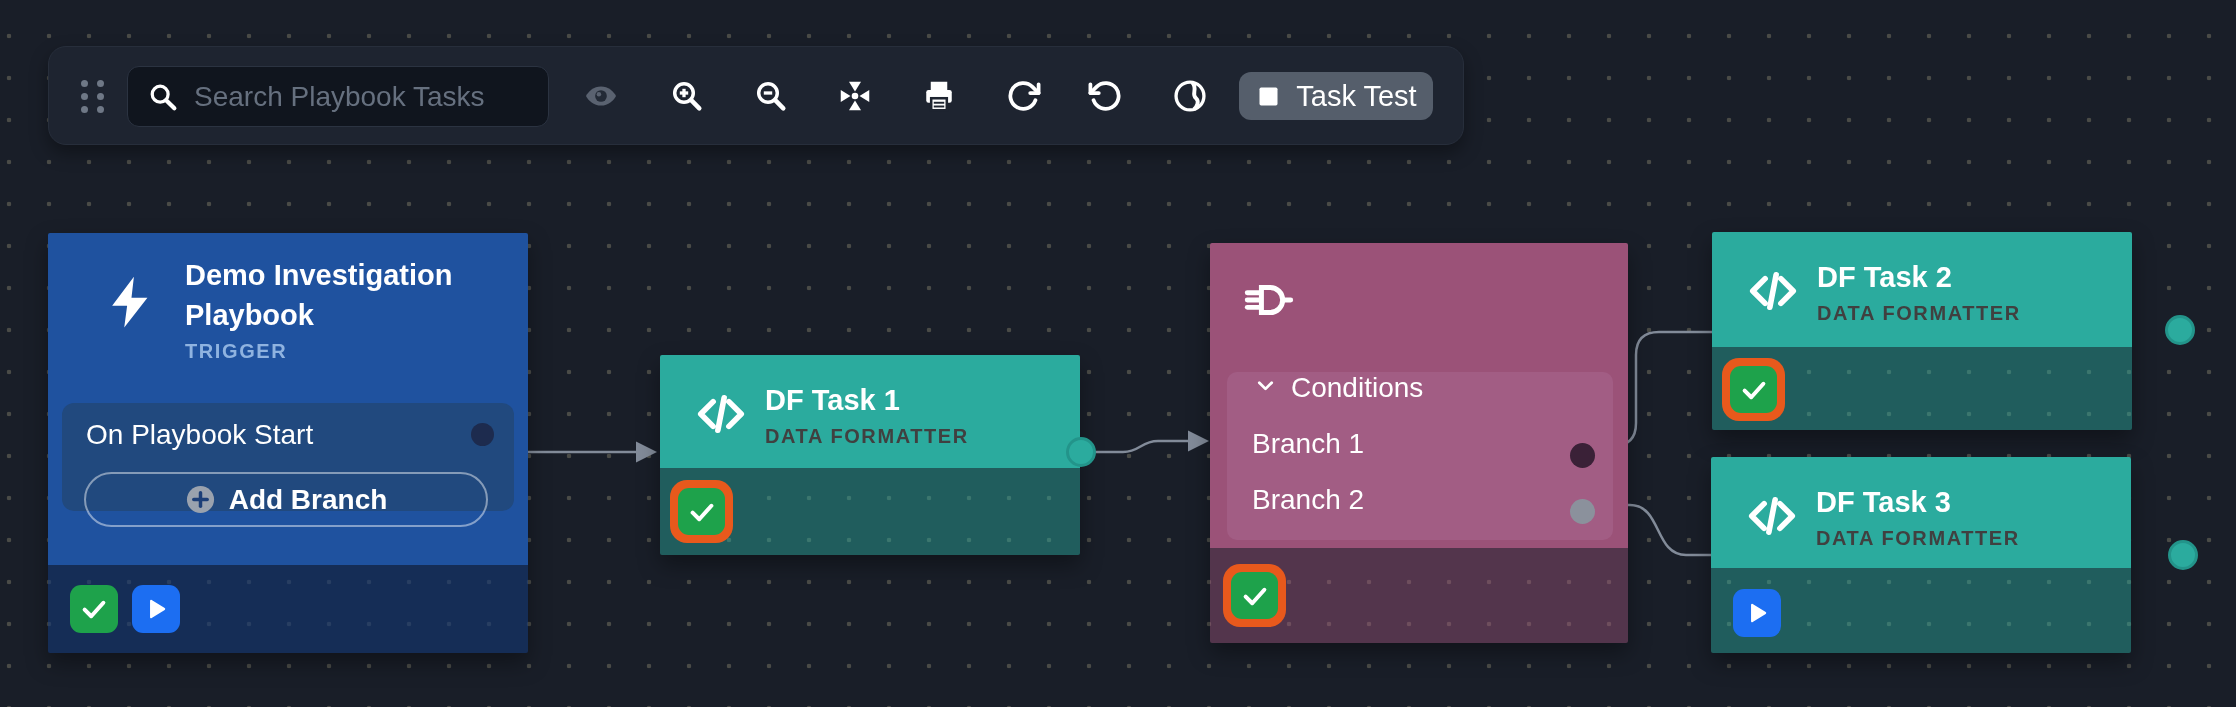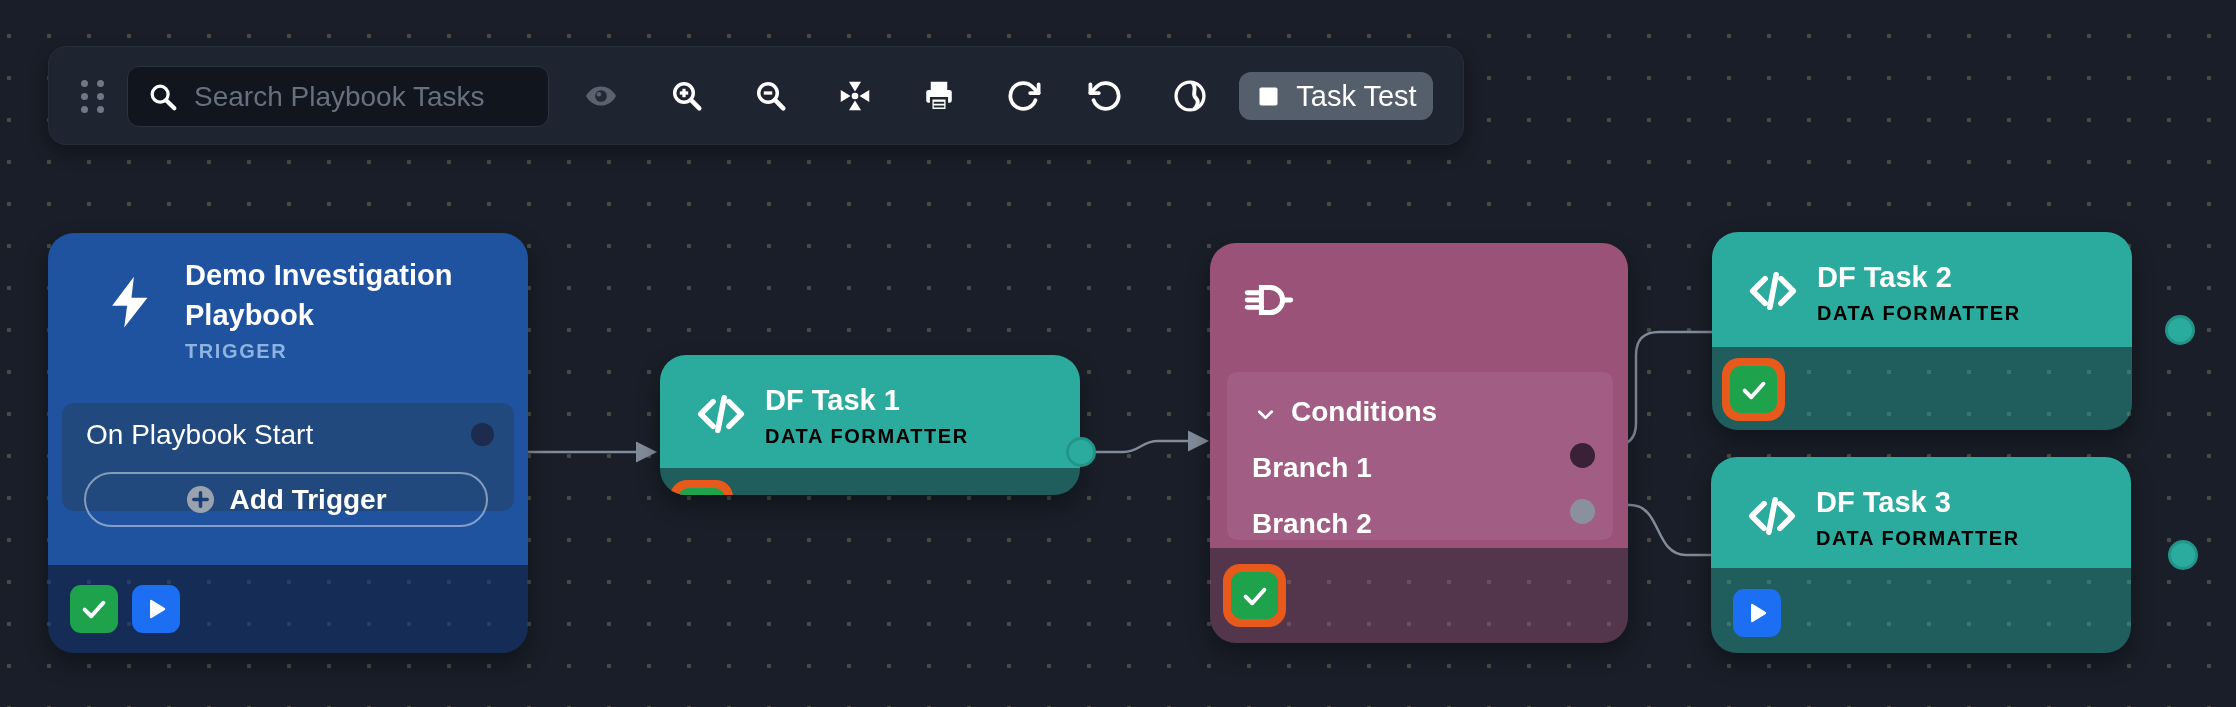--- a/index.html
+++ b/index.html
@@ -42,21 +42,21 @@
     display:flex; align-items:center; justify-content:center; cursor:pointer; border-radius:8px;
   }
   .stop-btn{
     position:absolute; left:1190px; top:25px; width:194px; height:48px;
     background:#555e6b; border:none; border-radius:12px; cursor:pointer;
     display:flex; align-items:center; justify-content:center; gap:14px;
     color:#fff; font-family:"Liberation Sans", sans-serif; font-size:29px; font-weight:500;
   }
 
   
-  .node{position:absolute; border-radius:26px; overflow:hidden; z-index:2;
+  .node{position:absolute; border-radius:2px; overflow:hidden; z-index:2;
         box-shadow:0 10px 22px rgba(0,0,0,.35)}
   .node-title{font-size:29px; font-weight:600; color:#fff; line-height:40px}
   .node-type{font-size:20px; font-weight:700; letter-spacing:1.6px; margin-top:5px}
 
   
   .trigger-body{height:332px; background:#1f529f; position:relative}
   .trigger .node-type{color:#8fb3e0}
   .t-icon{position:absolute; left:54px; top:40px}
   .t-titles{position:absolute; left:137px; top:22px; width:312px}
   .t-panel{position:absolute; left:14px; top:170px; width:452px; height:108px;
@@ -69,34 +69,34 @@
     margin:5px 22px 0 22px; width:404px; height:55px;
     background:transparent; border:2px solid rgba(255,255,255,.45); border-radius:28px;
     display:flex; align-items:center; justify-content:center; gap:13px; cursor:pointer;
     color:#fff; font-family:"Liberation Sans", sans-serif; font-size:28px; font-weight:600;
   }
   .node-footer{display:flex; align-items:flex-start; padding:20px 0 0 22px; gap:14px}
   .f-trigger{height:88px; background:rgba(20,55,115,.62)}
 
   
   .task-head{background:#2bab9e; position:relative}
-  .task .node-type{color:#000000}
+  .task .node-type{color:#404040}
   .task-icon{position:absolute; left:34px; top:32px}
   .task-titles{position:absolute; left:105px; top:25px}
   .f-teal{background:rgba(43,171,158,.45)}
 
   
   .cond-body{height:305px; background:#9b5278; position:relative}
   .cond .node-type{color:#d9b0c9}
   .c-icon{position:absolute; left:33px; top:31px}
   .c-titles{position:absolute; left:105px; top:24px}
   .c-panel{position:absolute; left:17px; top:129px; width:386px; height:168px;
            background:#a25d84; border-radius:10px; overflow:hidden}
-  .c-row{height:56px; display:flex; align-items:flex-end; padding:0 25px; position:relative;
-         font-size:28px; font-weight:700; cursor:pointer}
+  .c-row{height:56px; display:flex; align-items:flex-start; padding:0 25px; position:relative;
+         font-size:28px; font-weight:400; cursor:pointer}
   .c-row .chev{margin-right:12px; display:flex}
   .branch-dot{position:absolute; right:18px; top:15px; width:25px; height:25px; border-radius:50%}
   .f-cond{height:95px; background:rgba(155,82,120,.45)}
 
   
   .badge{width:48px; height:48px; border-radius:11px; display:flex;
          align-items:center; justify-content:center; cursor:pointer}
   .badge.success{background:#1ea24b}
   .badge.run{background:#1c6ef2}
   .ring{padding:8px; background:#e8591c; border-radius:17px; display:inline-flex; cursor:pointer}
@@ -246,39 +246,39 @@
         <span class="port-dot"></span>
       </div>
       <button class="add-trigger">
         <span>
           <svg width="31" height="31" viewBox="0 0 24 24">
               <circle cx="12" cy="12" r="10.5" fill="#9aa2ae"></circle>
               <line x1="12" y1="6.8" x2="12" y2="17.2" stroke="#1d3f77" stroke-width="2.7" stroke-linecap="round"></line>
               <line x1="6.8" y1="12" x2="17.2" y2="12" stroke="#1d3f77" stroke-width="2.7" stroke-linecap="round"></line>
             </svg>
         </span>
-        <span>Add Trigger</span>
+        <span>Add Branch</span>
       </button>
     </div>
   </div>
   <div class="node-footer f-trigger">
     <span class="badge success">
       <svg width="30" height="30" viewBox="0 0 24 24" fill="none" stroke="#fff" stroke-width="3.2" stroke-linecap="round" stroke-linejoin="round">
           <polyline points="4.5 12.5 9.8 17.8 19.5 7"></polyline>
         </svg>
     </span>
     <span class="badge run">
       <svg width="26" height="26" viewBox="0 0 24 24">
           <polygon points="7.5,4.5 19.5,12 7.5,19.5" fill="#fff" stroke="#fff" stroke-width="2" stroke-linejoin="round"></polygon>
         </svg>
     </span>
   </div>
 </div>
 
-<div class="node task" style="left:660px; top:355px; width:420px; height:140px">
+<div class="node task" style="left:660px; top:355px; width:420px; height:200px">
   <div class="task-head" style="height:113px">
     <span class="task-icon">
       <svg width="54" height="54" viewBox="0 0 24 24" fill="none" stroke="#fff" stroke-width="2.5" stroke-linecap="round" stroke-linejoin="round">
           <polyline points="8.5 6.5 3 12 8.5 17.5"></polyline>
           <polyline points="15.5 6.5 21 12 15.5 17.5"></polyline>
           <line x1="13.4" y1="4.8" x2="10.6" y2="19.2"></line>
         </svg>
     </span>
     <div class="task-titles">
       <div class="node-title">DF Task 1</div>

